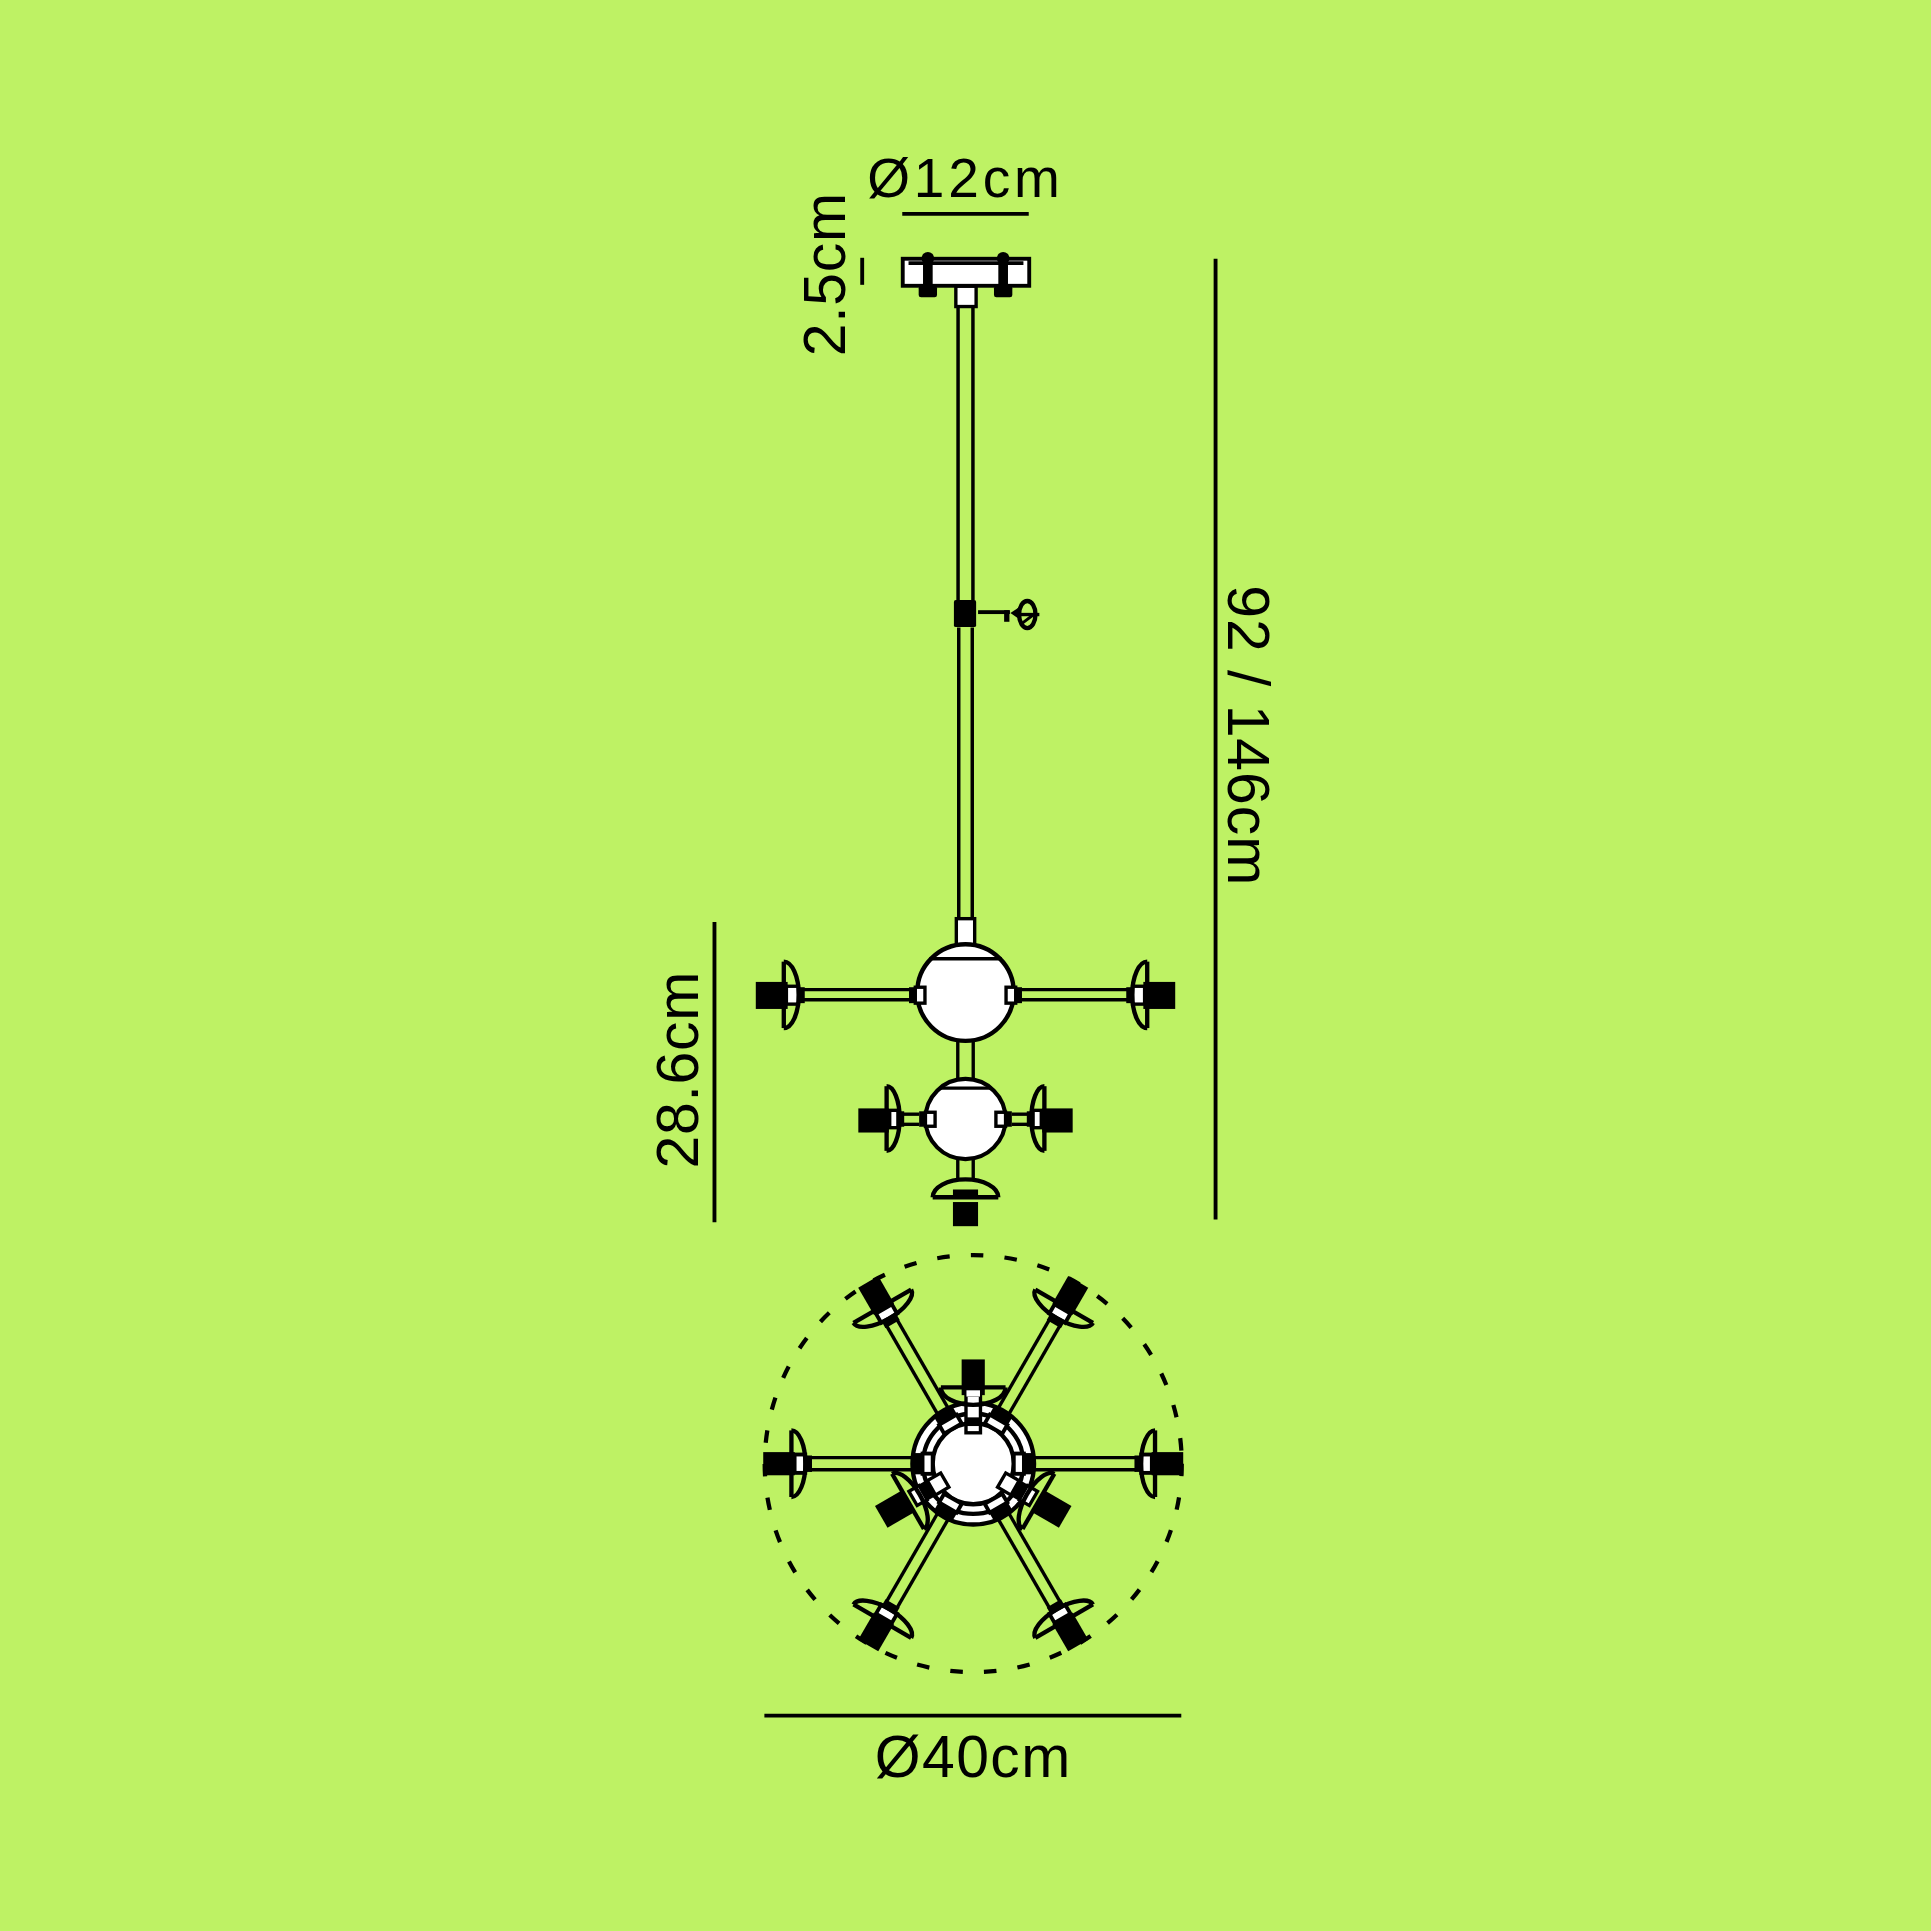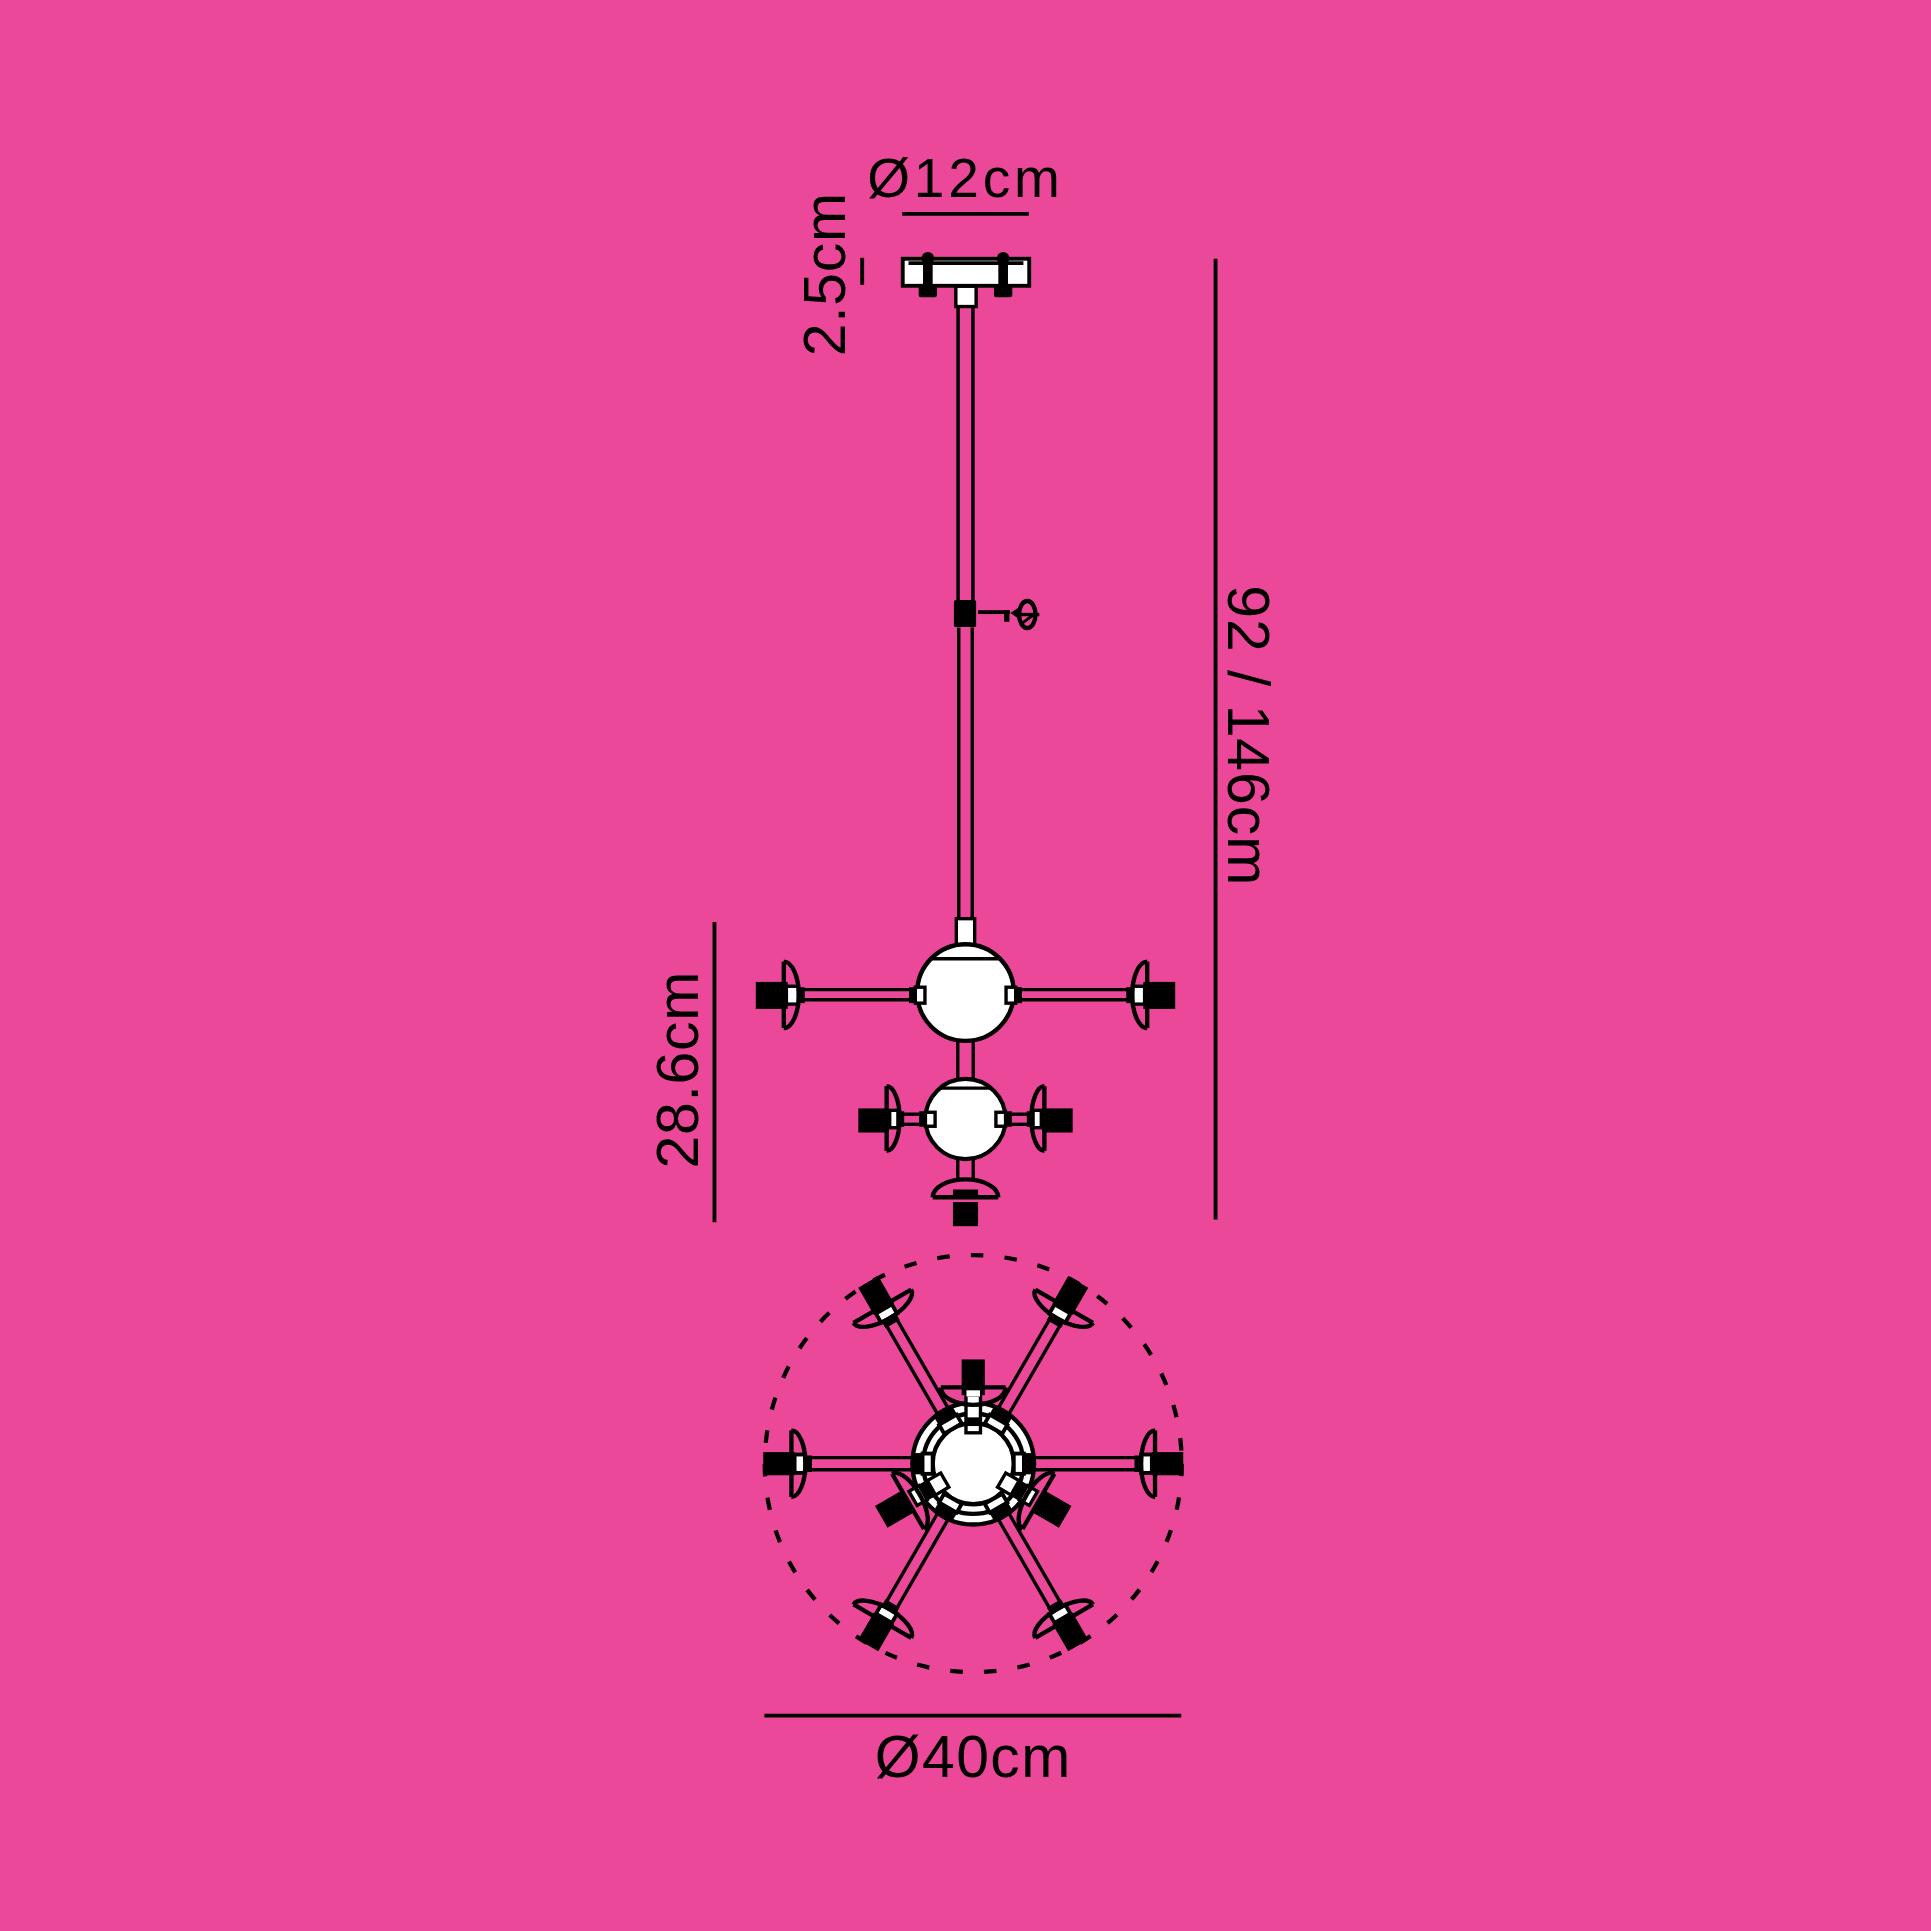--- a/index.html
+++ b/index.html
@@ -1,16 +1,16 @@
 <!DOCTYPE html>
 <html><head>
 <meta charset="utf-8">
 <style>
   html,body{margin:0;padding:0;background:#ffffff;}
-  .page{position:relative;width:1931px;height:1931px;background:#ec4899;overflow:hidden;}
+  .page{position:relative;width:1931px;height:1931px;background:#bef264;overflow:hidden;}
   svg{position:absolute;left:0;top:0;}
   text{font-family:"Liberation Sans",sans-serif;fill:#000;}
 </style>
 </head>
 <body>
 <div class="page">
 <svg width="1931" height="1931" viewBox="0 0 2000 2000">
   <g stroke="#000" fill="none" stroke-width="4">
 
     <text x="1000" y="204" text-anchor="middle" font-size="57" letter-spacing="4" stroke="none" fill="#000">Ø12cm</text>

